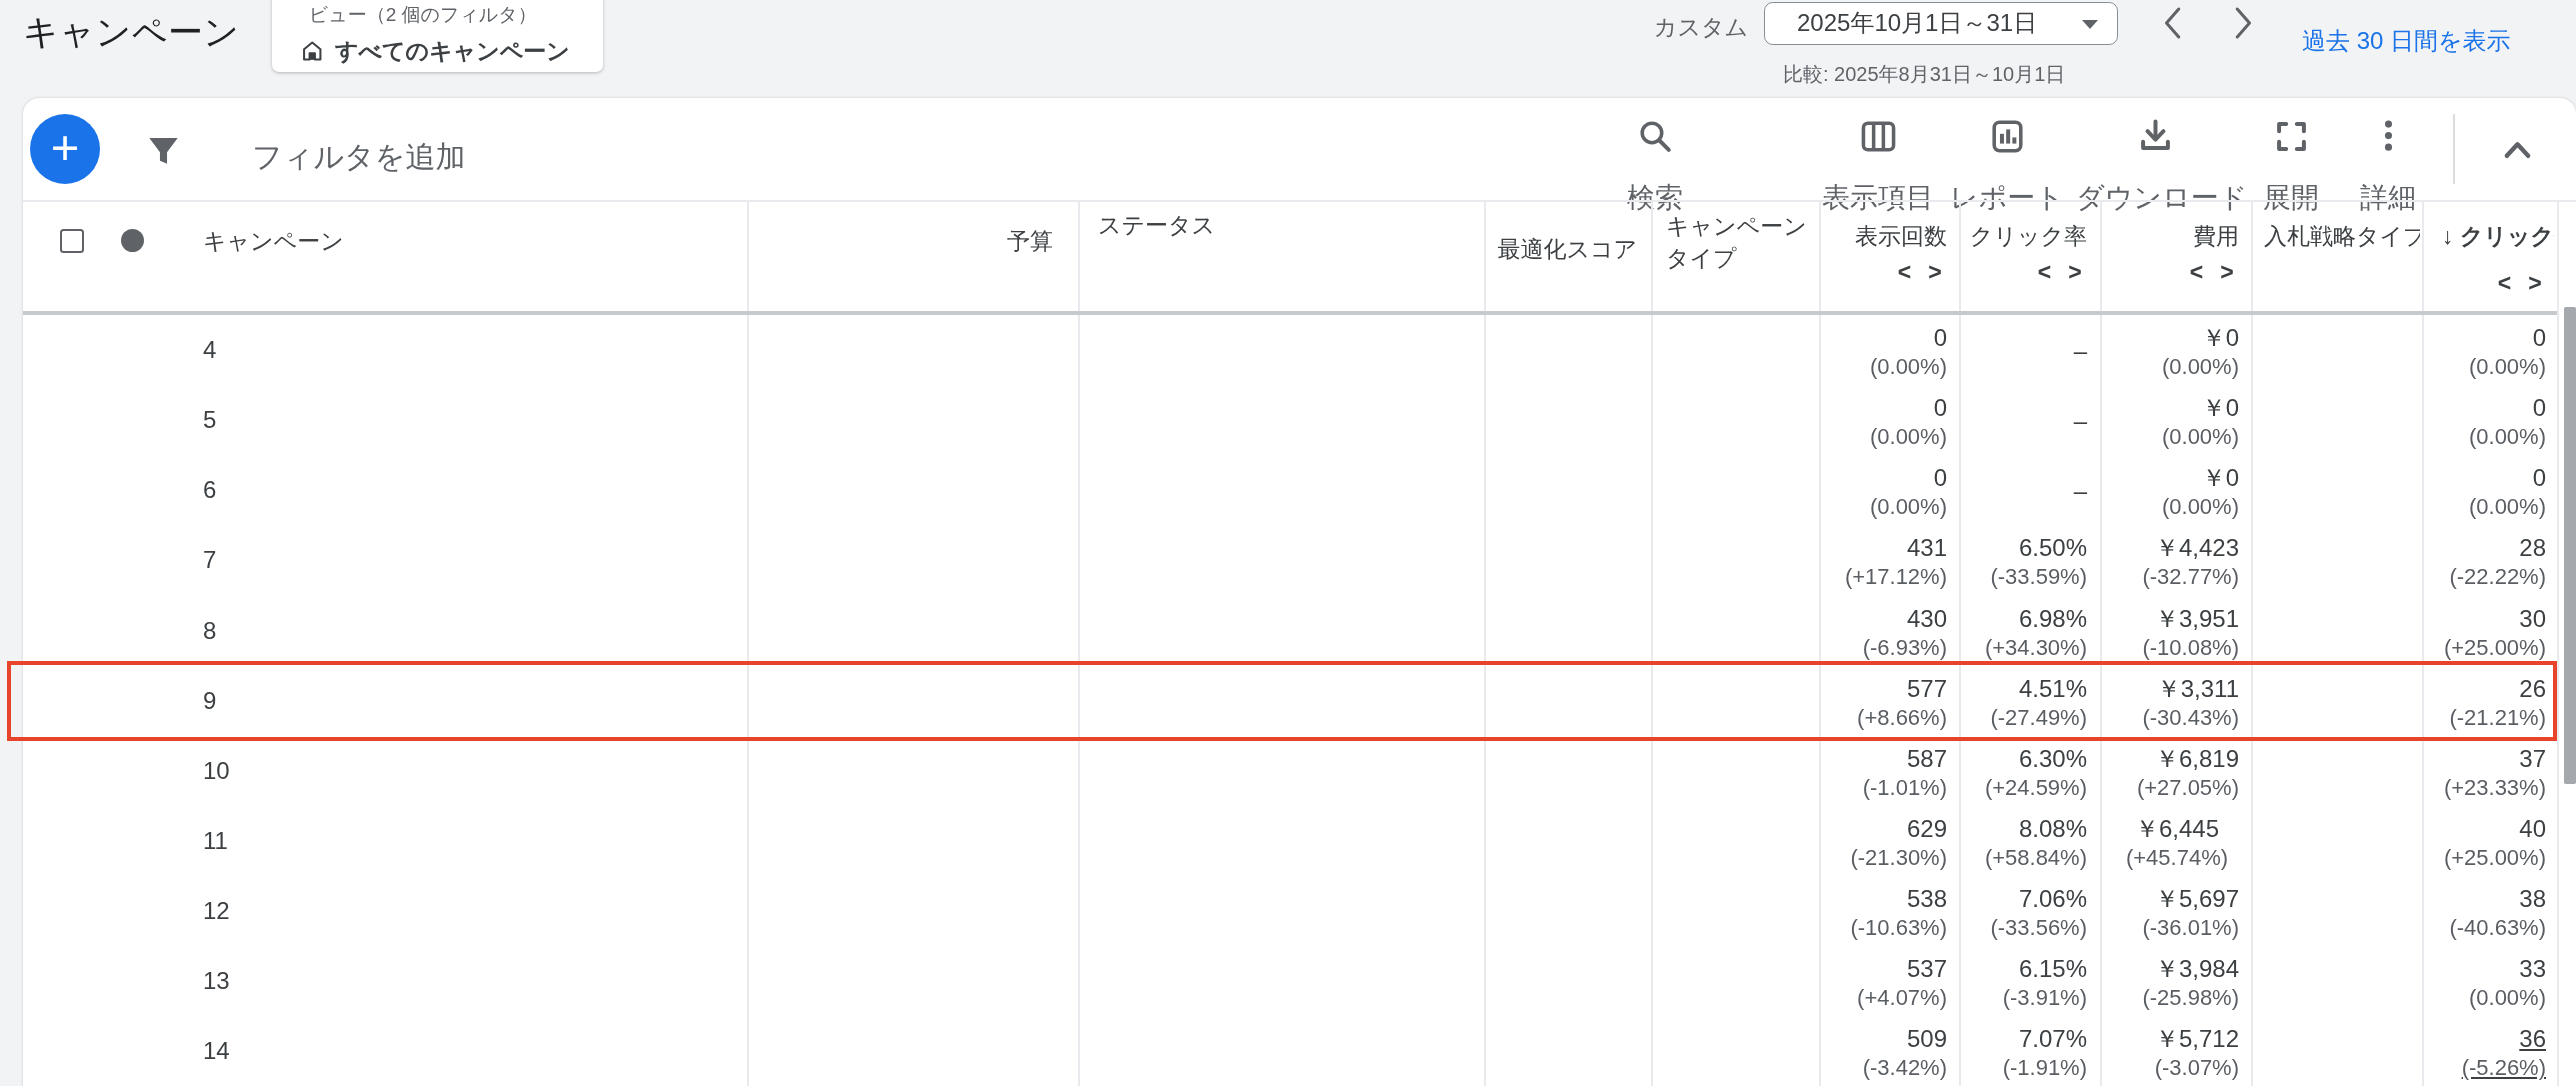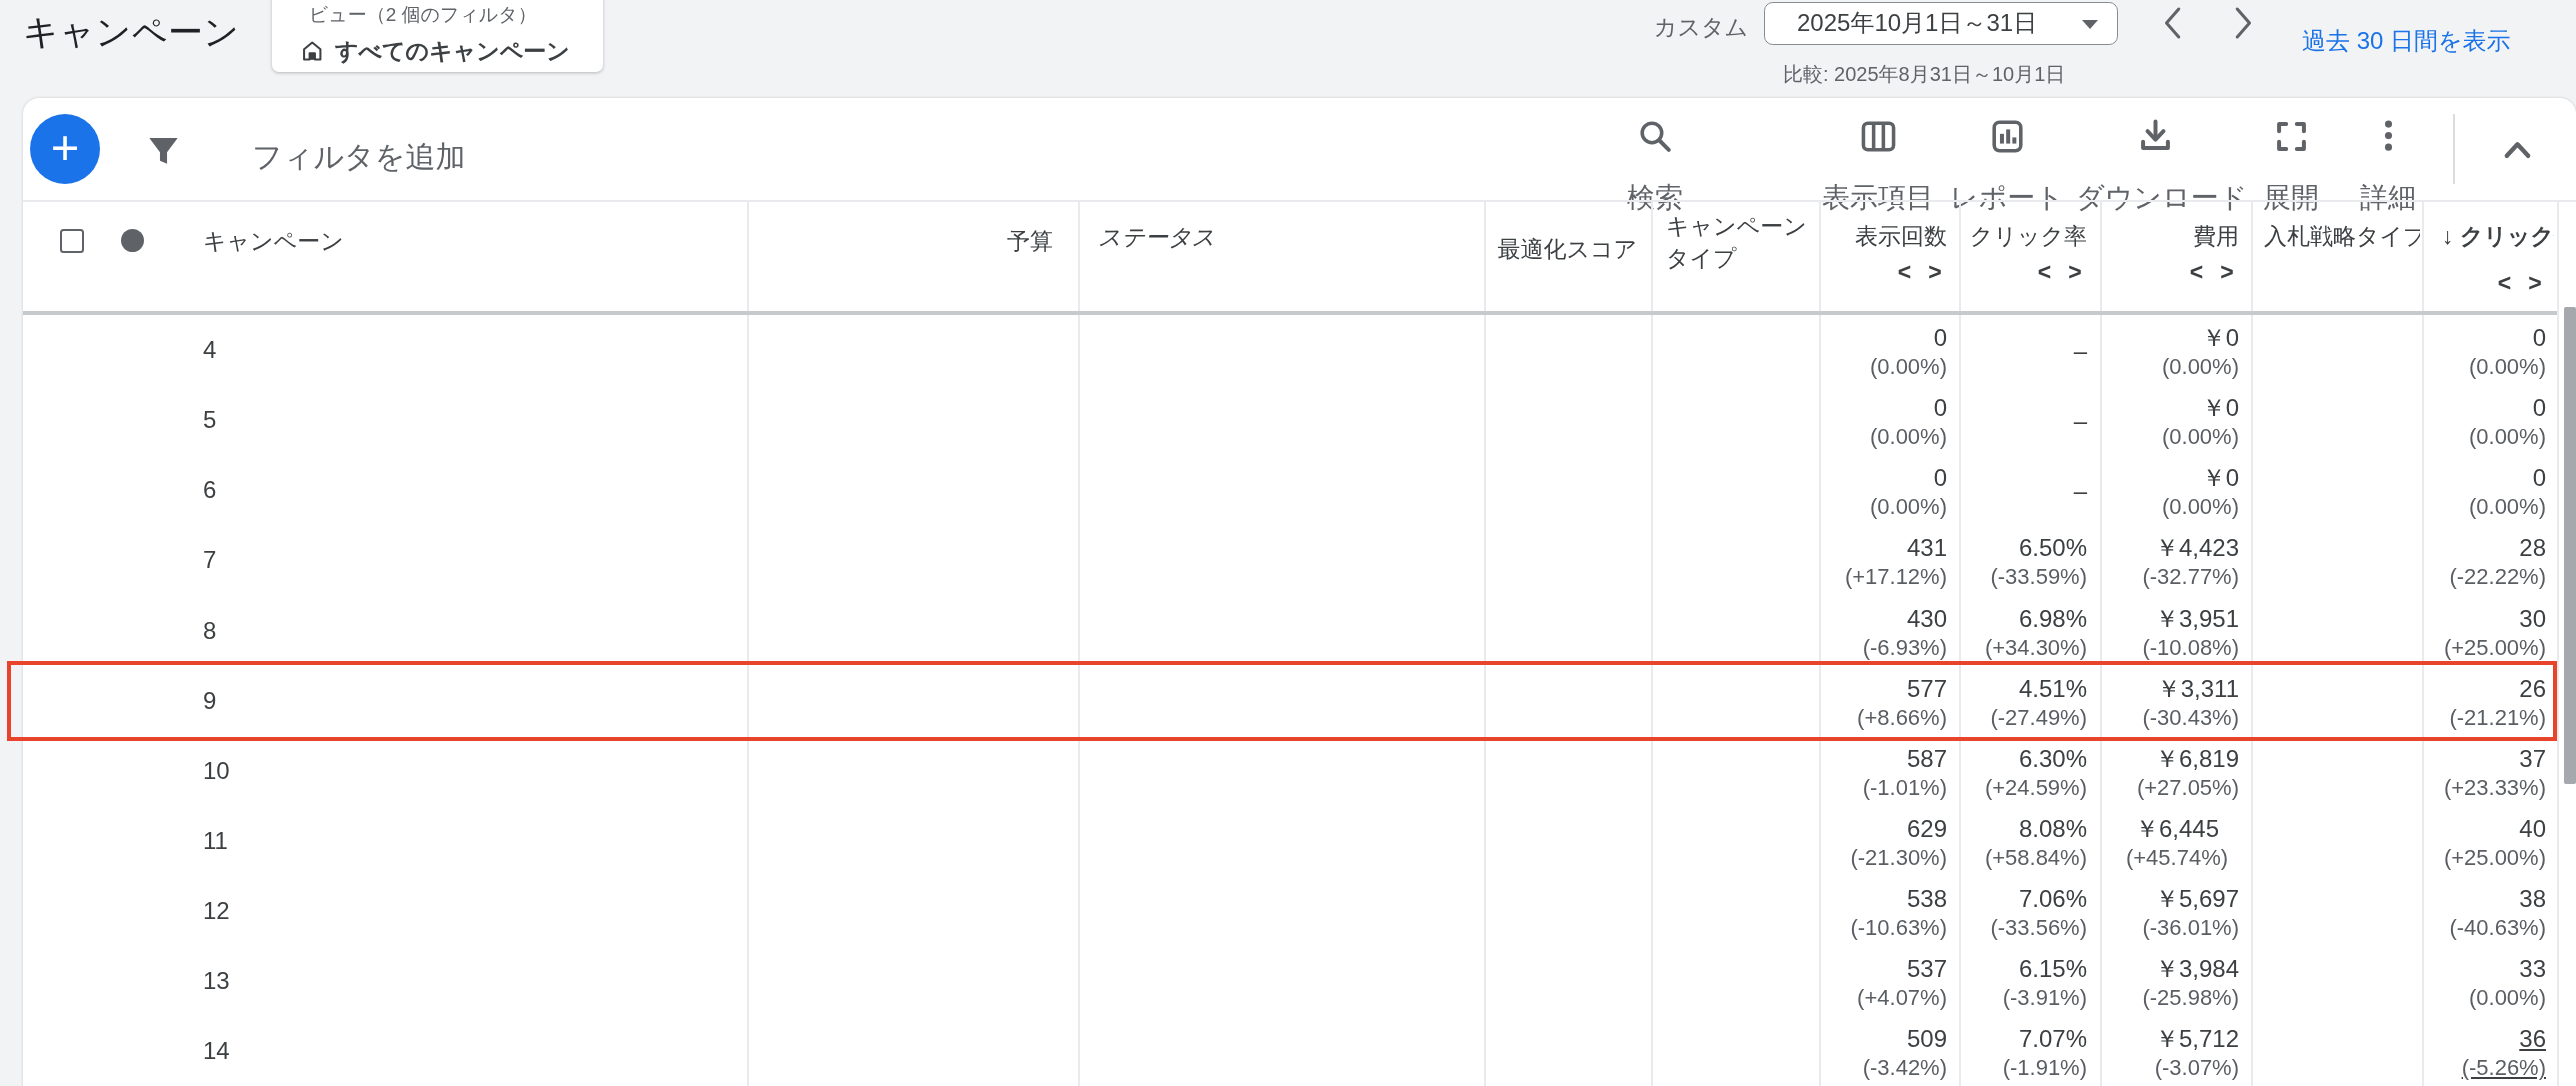--- a/index.html
+++ b/index.html
@@ -209,21 +209,21 @@
     <div class="vline" style="left:2077px;"></div>
     <div class="vline" style="left:2228px;"></div>
     <div class="vline" style="left:2399px;"></div>
     <div class="vline" style="left:2534px;"></div>
 
     <div class="th-checkbox"></div>
     <div class="th-circle"></div>
 
     <div class="th" style="left:180px; top:128px;">キャンペーン</div>
     <div class="th right" style="left:879px; top:128px; width:151px;">予算</div>
-    <div class="th" style="left:1075px; top:124px;font-style:italic;">ステータス</div>
+    <div class="th" style="left:1075px; top:112px;">ステータス</div>
     <div class="th right" style="left:1461px; top:136px; width:153px;"><span class="dotted">最適化スコア</span></div>
     <div class="th" style="left:1643px; top:112px; width:147px; white-space:normal; line-height:32px;">キャンペーンタイプ</div>
 
     <div class="th right" style="left:1801px; top:123px; width:123px;">表示回数</div>
     <div class="cmp" style="left:1801px; top:161px; width:123px;">&lt; &gt;</div>
 
     <div class="th right" style="left:1941px; top:123px; width:123px;">クリック率</div>
     <div class="cmp" style="left:1941px; top:161px; width:123px;">&lt; &gt;</div>
 
     <div class="th right" style="left:2093px; top:123px; width:123px;">費用</div>

